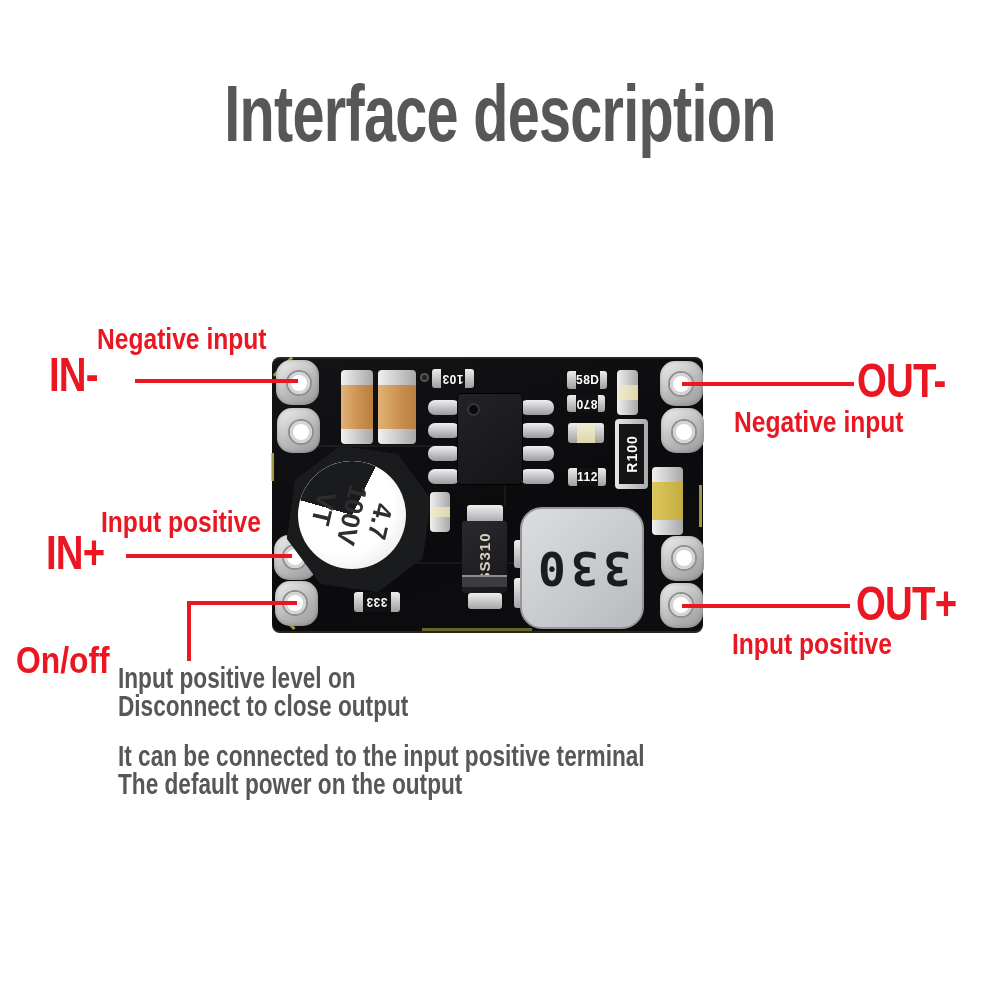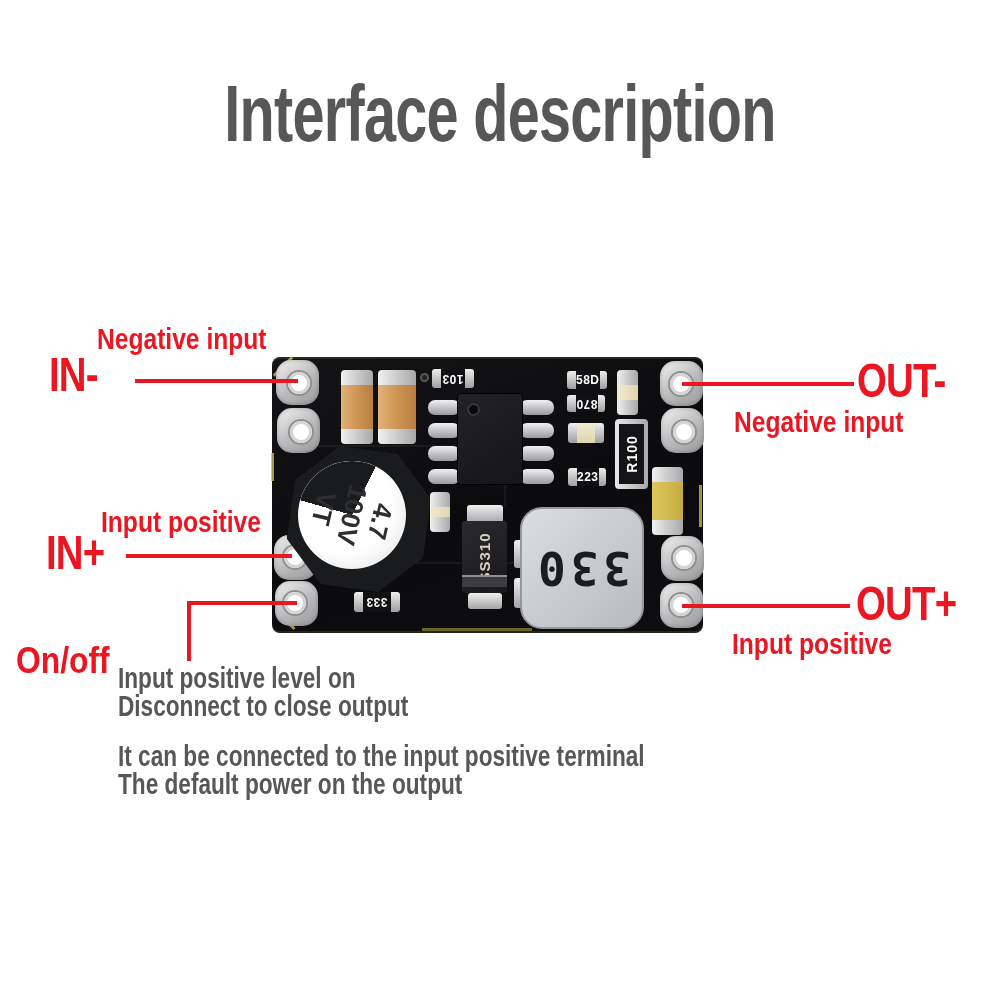--- a/index.html
+++ b/index.html
@@ -166,21 +166,21 @@
       <div class="end"></div>
     </div>
     <div class="chip-h" style="left:296px;top:66px;width:36px;height:20px;">
       <div class="end"></div>
       <div class="mid" style="background:linear-gradient(180deg,#f2ecd2,#ded5ac);"></div>
       <div class="end"></div>
     </div>
     <div class="chip-h" style="left:296px;top:111px;width:38px;height:18px;">
       <div class="end"></div>
       <div class="mid">
-          <span>223</span>
+          <span>112</span>
         </div>
       <div class="end"></div>
     </div>
     <div class="cap-v pale" style="left:345px;top:13px;width:21px;height:45px;">
       <div class="vend"></div>
         <div class="vmid"></div>
         <div class="vend"></div>
     </div>
     <div class="r100" style="left:343px;top:62px;width:33px;height:70px;">
       <div class="r100-in">

